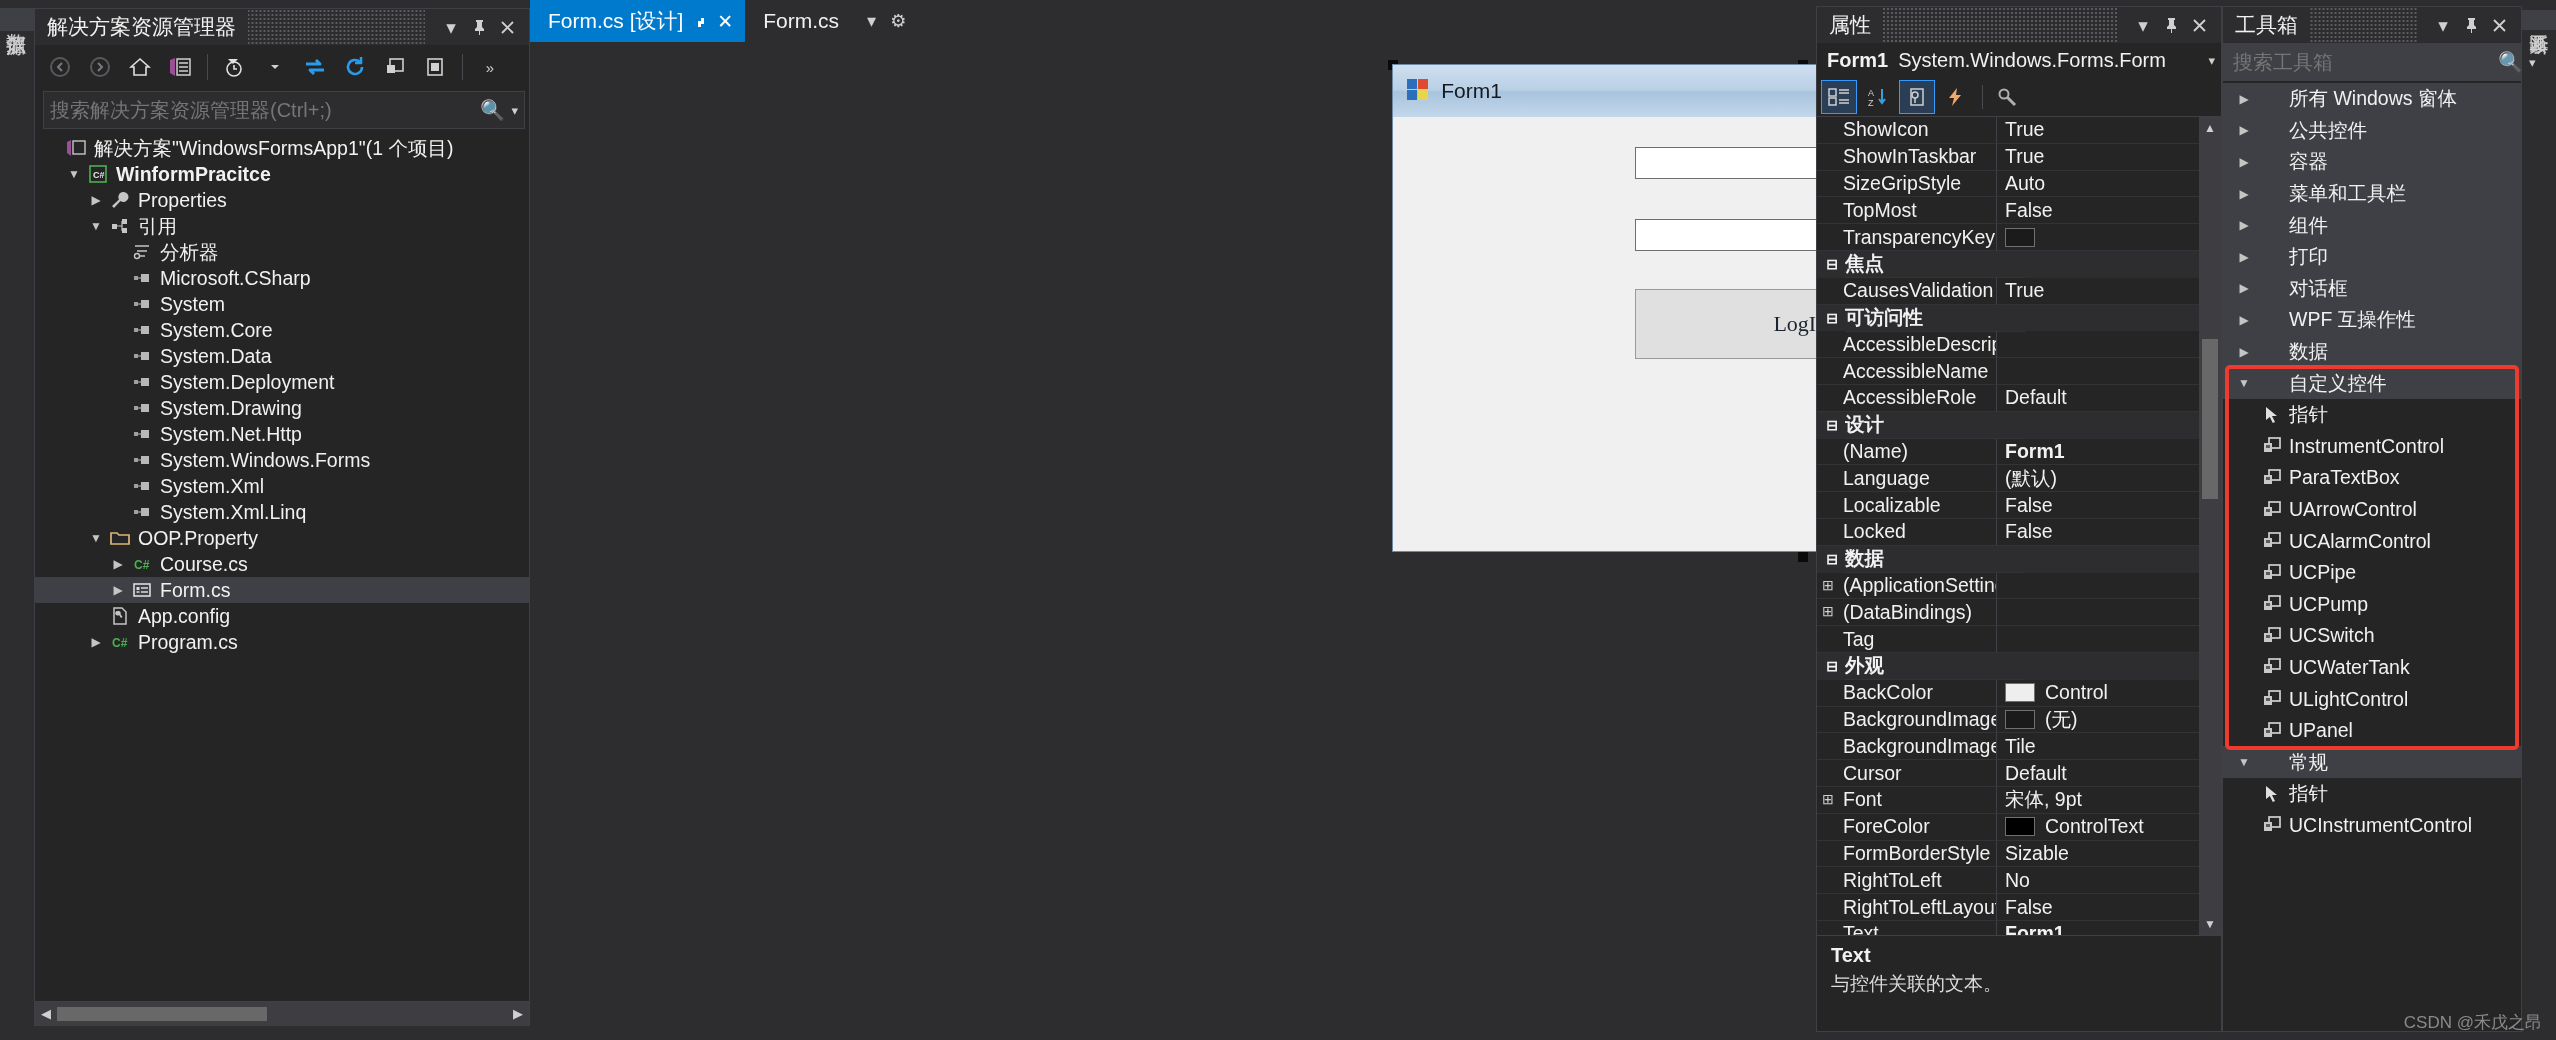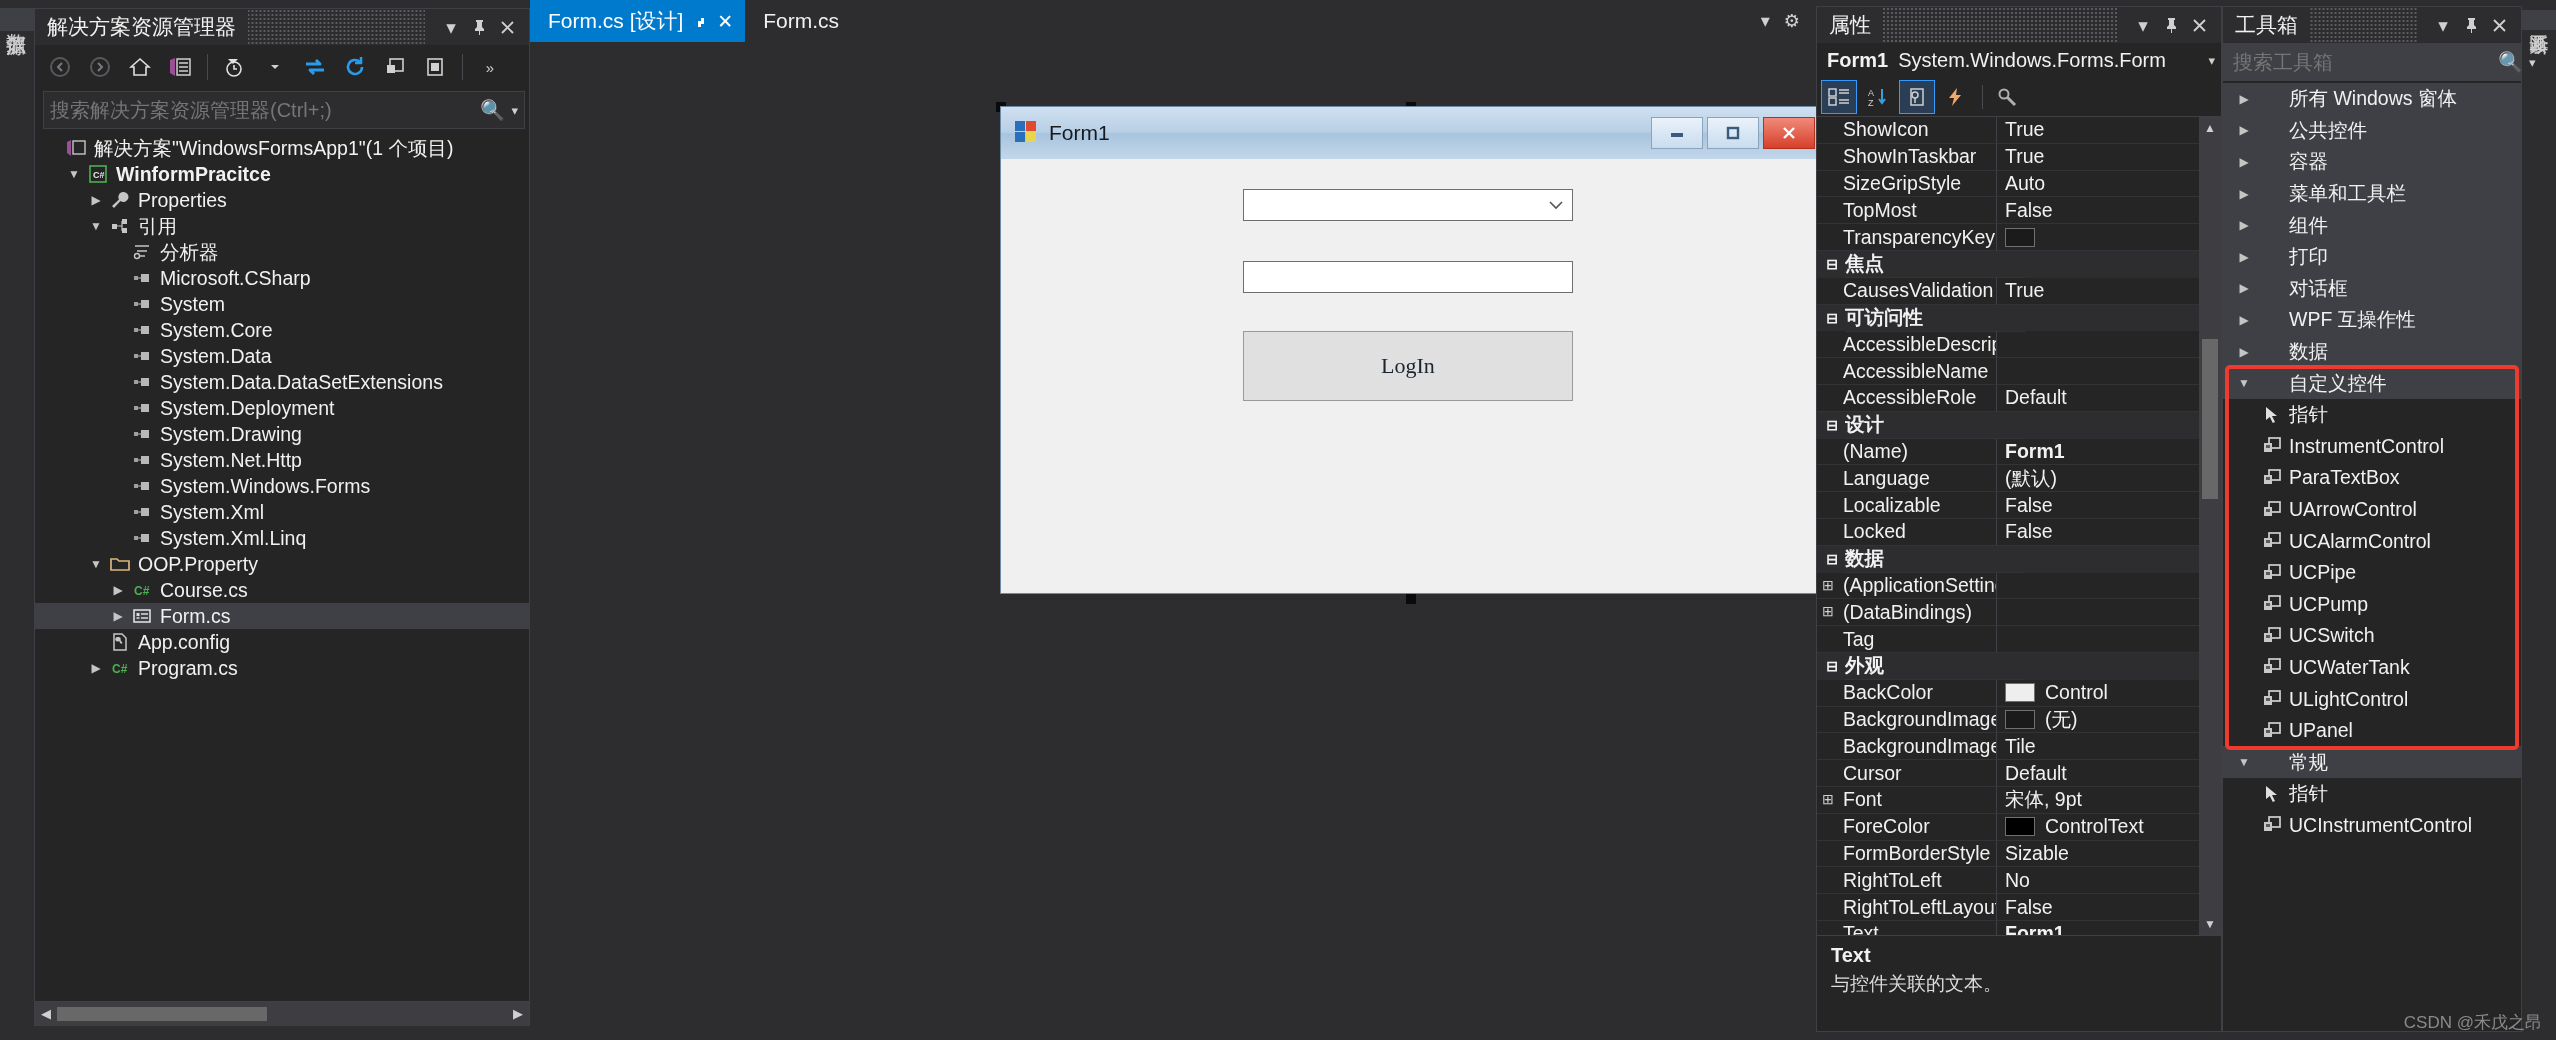--- a/index.html
+++ b/index.html
@@ -57,21 +57,21 @@
   .node.bold { font-weight: bold; }
   .twisty { width: 22px; display: flex; justify-content: center; align-items: center;
     font-size: 12px; color: #c5c5c5; flex: none; }
   .nicon { width: 26px; display: flex; justify-content: center; align-items: center; flex: none; margin-right: 5px; }
   .se-hscroll { height: 24px; background: #3e3e42; display: flex; align-items: center; flex: none;
     border-top: 1px solid #3f3f46; }
   .se-hscroll .arrow { width: 22px; text-align: center; color: #d0d0d0; font-size: 13px; }
   .se-hscroll .thumb { height: 14px; background: #686868; flex: none; width: 210px; }
 
   
-  .center { flex: 1; display: flex; flex-direction: column; min-width: 0; }
+  .center { flex: 1; display: flex; flex-direction: row; min-width: 0; }
   .tabstrip { height: 42px; background: #2d2d30; display: flex; align-items: stretch; flex: none; }
   .tab { display: flex; align-items: center; padding: 0 12px 0 18px; color: #fff;
     font-size: 21px; gap: 10px; }
   .tab.active { background: #007acc; }
   .tab.inactive { color: #f1f1f1; }
   .tab .x { font-size: 19px; }
   .tabstrip .spacer { flex: 1; }
   .tabstrip .right { display: flex; align-items: center; gap: 14px; padding: 0 16px; color: #d0d0d0; font-size: 18px; }
   .designer { flex: 1; background: #2d2d30; position: relative; overflow: hidden; }
 
@@ -344,31 +344,20 @@
         </div>
         <div class="node" style="padding-left: 72px;">
           <span class="twisty"></span>
           <span class="nicon">
             <svg width="20" height="20" viewBox="0 0 20 20">
               <rect x="2" y="8" width="4" height="4" fill="#a0a0a0"></rect>
               <rect x="9" y="6" width="8" height="8" fill="#b8b8b8"></rect>
               <path d="M6 10h3" stroke="#a0a0a0" stroke-width="1.3"></path>
             </svg>
           </span>
-          <span>System.Data.DataSetExtensions</span>
-        </div>
-        <div class="node" style="padding-left: 72px;">
-          <span class="twisty"></span>
-          <span class="nicon">
-            <svg width="20" height="20" viewBox="0 0 20 20">
-              <rect x="2" y="8" width="4" height="4" fill="#a0a0a0"></rect>
-              <rect x="9" y="6" width="8" height="8" fill="#b8b8b8"></rect>
-              <path d="M6 10h3" stroke="#a0a0a0" stroke-width="1.3"></path>
-            </svg>
-          </span>
           <span>System.Deployment</span>
         </div>
         <div class="node" style="padding-left: 72px;">
           <span class="twisty"></span>
           <span class="nicon">
             <svg width="20" height="20" viewBox="0 0 20 20">
               <rect x="2" y="8" width="4" height="4" fill="#a0a0a0"></rect>
               <rect x="9" y="6" width="8" height="8" fill="#b8b8b8"></rect>
               <path d="M6 10h3" stroke="#a0a0a0" stroke-width="1.3"></path>
             </svg>

